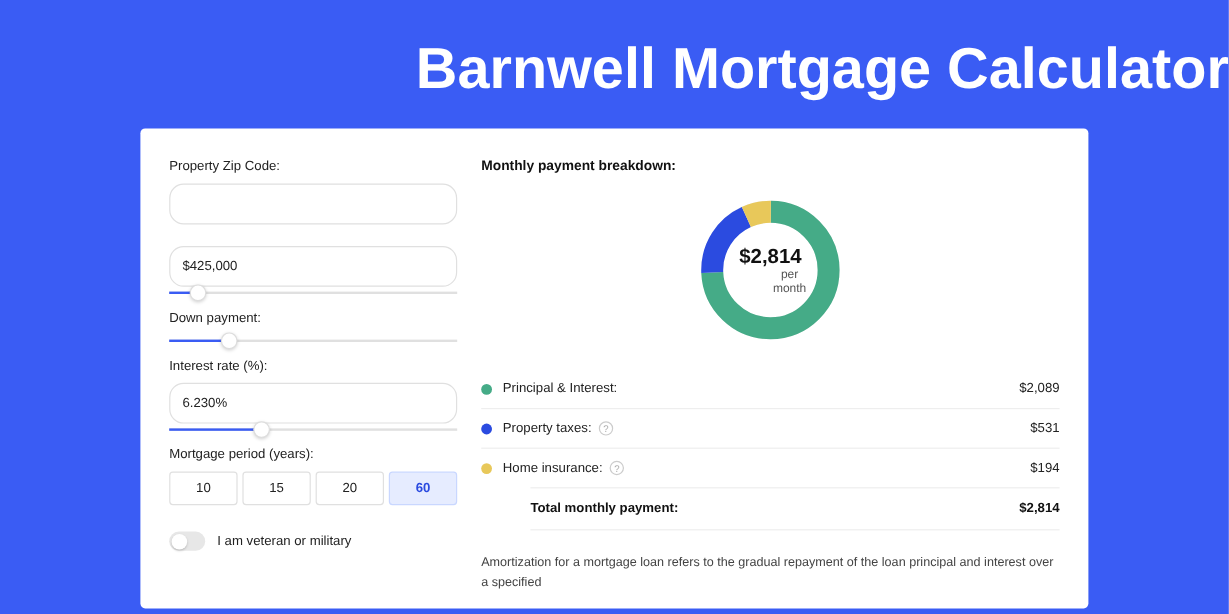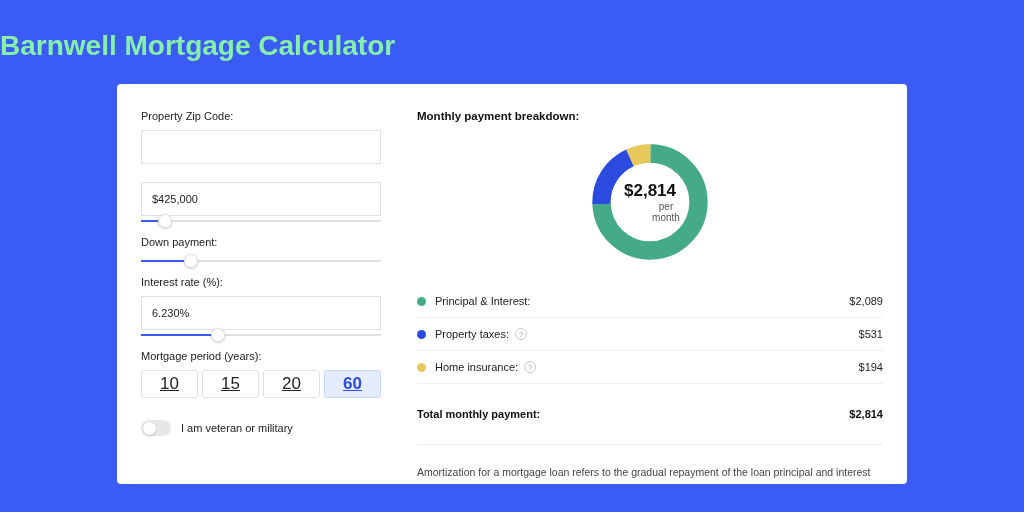--- a/index.html
+++ b/index.html
@@ -1,47 +1,47 @@
 <!DOCTYPE html>
 <html><head>
 <meta charset="utf-8">
 <style>
   *{box-sizing:border-box;margin:0;padding:0;font-family:-apple-system,BlinkMacSystemFont,"Segoe UI",Arial,sans-serif;}
   html,body{width:1024px;height:512px;overflow:hidden;}
   body{background:#3a5cf4;}
-  .page-title{color:#86efac;font-size:28px;font-weight:700;text-align:left;padding:30px 0 22px 0;}
-  .app-card{background:#fff;margin:0 auto;width:790px;height:400px;border-radius:4px;padding:26px 24px 0 24px;display:flex;gap:36px;overflow:hidden;}
+  .page-title{color:#ffffff;font-size:48px;font-weight:700;text-align:right;padding:30px 0 22px 0;}
+  .app-card{background:#fff;margin:0 auto;width:790px;height:400px;border-radius:4px;padding:26px 24px 0 24px;display:flex;gap:20px;overflow:hidden;}
   .left-col{width:240px;flex:0 0 240px;}
   .right-col{flex:1;}
   .field-label{font-size:11px;color:#222;margin:0 0 8px 0;}
-  .text-input{width:100%;height:34px;border:1px solid #e0e0e0;border-radius:0;padding:0 10px;font-size:11px;color:#222;background:#fff;}
+  .text-input{width:100%;height:34px;border:1px solid #e0e0e0;border-radius:12px;padding:0 10px;font-size:11px;color:#222;background:#fff;}
   .slider-rail{position:relative;height:2px;background:#e0e0e0;margin:4px 0 14px 0;}
   .slider-fill{position:absolute;left:0;top:0;height:2px;background:#3a5cf4;}
   .slider-thumb{position:absolute;top:-6px;width:14px;height:14px;border-radius:50%;background:#fff;border:1px solid #ddd;box-shadow:0 1px 3px rgba(0,0,0,0.18);transform:translateX(-50%);}
   .row-split{display:flex;gap:8px;}
   .row-split .text-input:first-child{flex:1.9;}
   .row-split .text-input:last-child{flex:1;}
   .period-group{display:flex;gap:4px;margin-bottom:22px;}
-  .period-btn{flex:1;height:28px;border:1px solid #e0e0e0;border-radius:3px;background:#fff;font-size:17px;color:#222;cursor:pointer;text-decoration:underline;}
+  .period-btn{flex:1;height:28px;border:1px solid #e0e0e0;border-radius:3px;background:#fff;font-size:11px;color:#222;cursor:pointer;}
   .period-btn.selected{background:#e6ecff;border-color:#c9d7ff;color:#2b4be0;font-weight:600;}
   .toggle-row{display:flex;align-items:center;gap:10px;font-size:11px;color:#222;text-align:center;}
   .toggle{width:30px;height:16px;border-radius:10px;background:#e7e7e7;position:relative;}
   .toggle-knob{position:absolute;top:1.5px;left:2px;width:13px;height:13px;border-radius:50%;background:#fff;box-shadow:0 1px 2px rgba(0,0,0,0.2);}
   .section-title{font-size:11.5px;font-weight:700;color:#111;margin-bottom:10px;}
   .donut-wrap{display:flex;justify-content:center;padding:6px 0 18px 0;}
   .donut{position:relative;width:128px;height:128px;}
   .donut-center{position:absolute;top:50%;left:50%;transform:translate(-50%,-50%);text-align:center;}
   .donut-value{font-size:17px;font-weight:700;color:#111;}
   .donut-sub{font-size:10px;color:#555;margin-left:32px;}
   .legend-row{display:flex;align-items:center;font-size:11px;color:#222;padding:10px 0;border-top:1px solid transparent;}
   .legend-row + .legend-row, .legend-total{border-top:1px solid #eee;}
   .legend-dot{width:9px;height:9px;border-radius:50%;display:inline-block;margin-right:9px;}
   .legend-row .info{width:12px;height:12px;border:1px solid #ccc;border-radius:50%;display:inline-flex;align-items:center;justify-content:center;font-size:8px;color:#aaa;margin-left:6px;}
   .legend-row .amount{margin-left:auto;}
-  .legend-total{display:flex;align-items:center;font-size:11px;font-weight:700;color:#111;padding:24px 0;border-top:1px solid #eee;border-bottom:1px solid #eee;margin-bottom:20px;}
+  .legend-total{display:flex;align-items:center;font-size:11px;font-weight:700;color:#111;padding:11px 0;border-top:1px solid #eee;border-bottom:1px solid #eee;margin-bottom:20px;margin-left:41px;}
   .legend-total .amount{margin-left:auto;}
   .amort-text{font-size:10.5px;color:#444;line-height:1.5;margin-top:10px;}
 </style>
 </head>
 <body>
 
 <h1 class="page-title">Barnwell Mortgage Calculator</h1>
 
 <div class="app-card">
 

